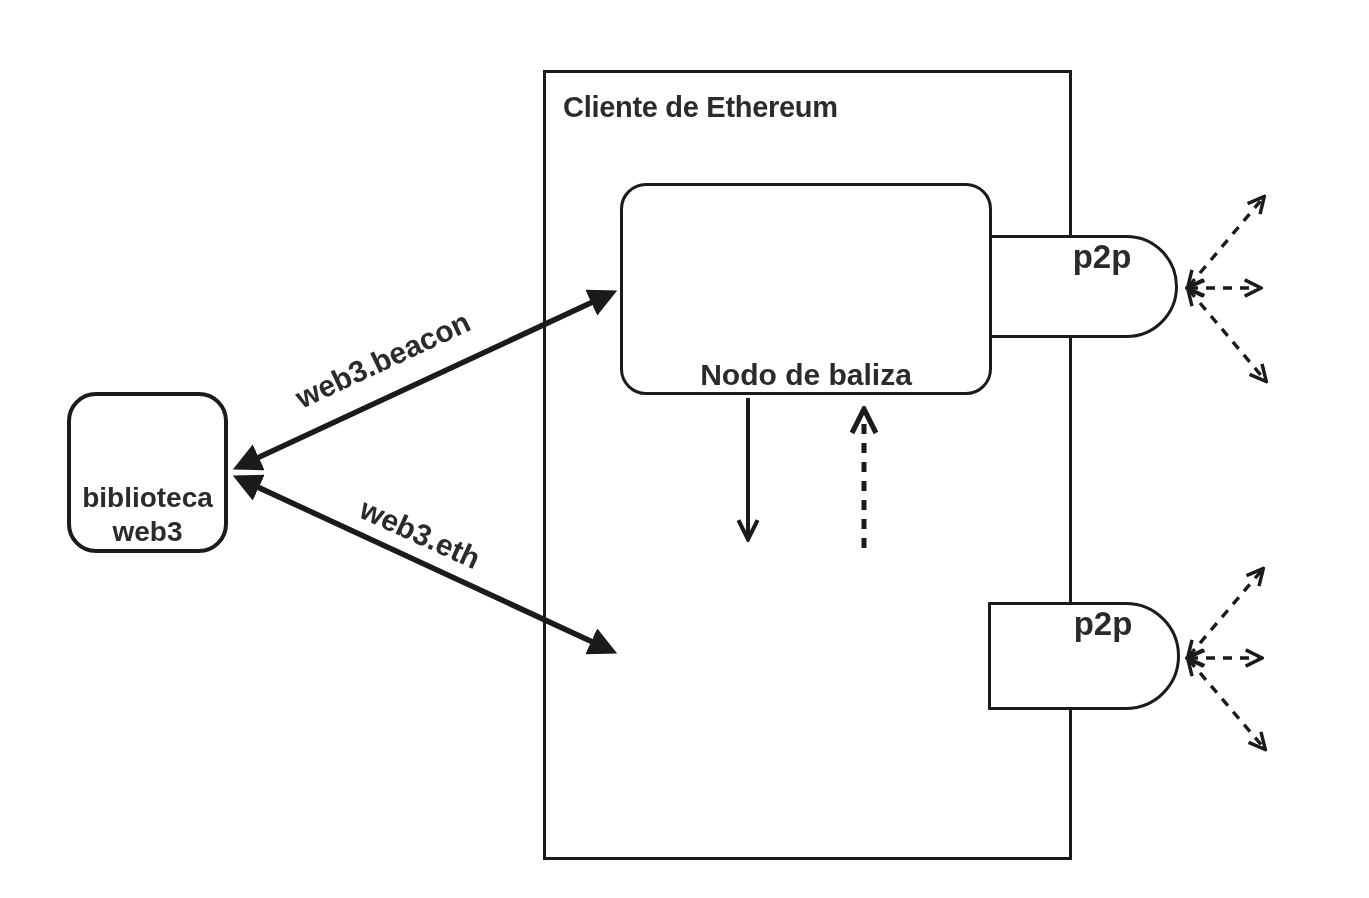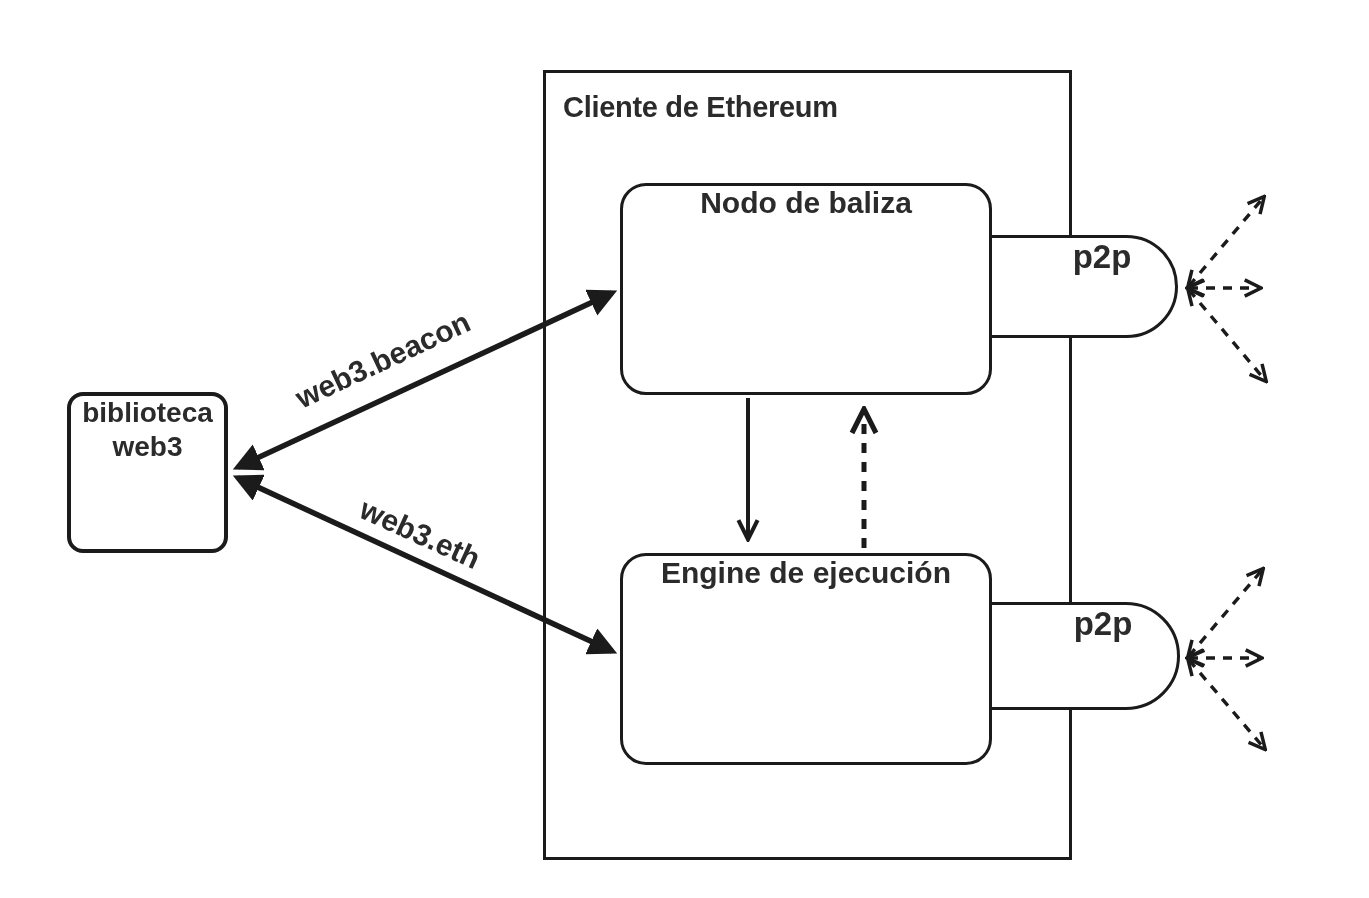--- a/index.html
+++ b/index.html
@@ -48,27 +48,27 @@
     padding-left: 38px;
   }
 
   
   .node {
     position: absolute;
     background: #ffffff;
     border: 3.5px solid #1b1b1b;
     z-index: 3;
     display: flex; flex-direction: column;
-    align-items: center; justify-content: flex-start;
+    align-items: center; justify-content: flex-end;
     font-weight: 700; color: #2b2b2b;
     text-align: center;
   }
   .box-biblioteca {
     left: 67px; top: 392px; width: 161px; height: 161px;
-    border-width: 4px; border-radius: 16px;
+    border-width: 4px; border-radius: 29px;
     font-size: 28px; line-height: 34px;
   }
   .box-beacon {
     left: 620px; top: 183px; width: 372px; height: 212px;
     border-radius: 26px;
     font-size: 30px;
   }
   .box-engine {
     left: 620px; top: 553px; width: 372px; height: 212px;
     border-radius: 26px;
@@ -125,23 +125,20 @@
 
   <div class="node box-biblioteca">
     <div>biblioteca</div>
     <div>web3</div>
   </div>
 
   <div class="node box-beacon">
     <span>Nodo de baliza</span>
   </div>
 
-  <div class="node box-engine">
-    <span>Engine de ejecución</span>
-  </div>
 
   <svg class="arrows" viewBox="0 0 1369 898" xmlns="http://www.w3.org/2000/svg">
     <defs>
       <marker id="fillArrow" viewBox="0 0 10 10" refX="8" refY="5" markerWidth="5.2" markerHeight="5.2" orient="auto-start-reverse" markerUnits="strokeWidth">
         <path d="M0,0 L10,5 L0,10 Z" fill="#1b1b1b"></path>
       </marker>
       <marker id="openArrow" viewBox="0 0 10 10" refX="8" refY="5" markerWidth="6" markerHeight="6" orient="auto-start-reverse" markerUnits="strokeWidth">
         <path d="M1,1 L9,5 L1,9" fill="none" stroke="#1b1b1b" stroke-width="1.7"></path>
       </marker>
     </defs>

